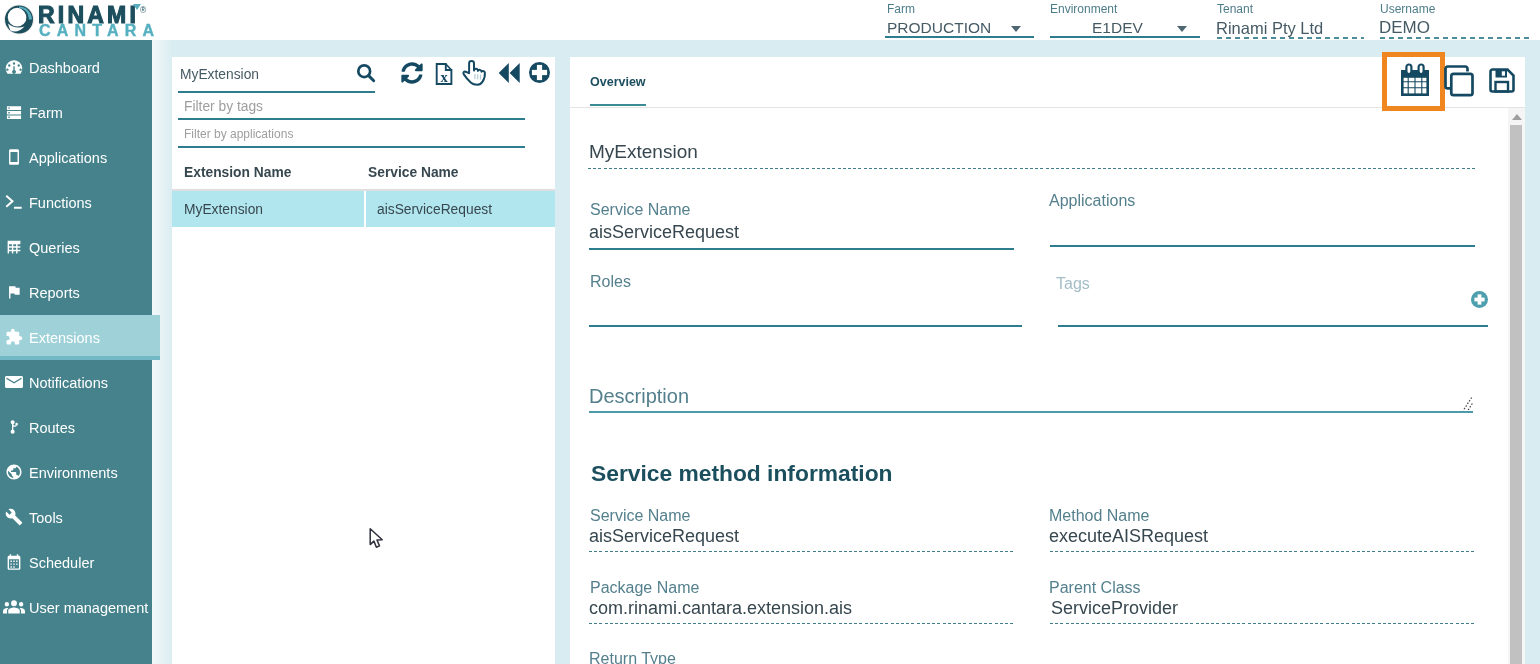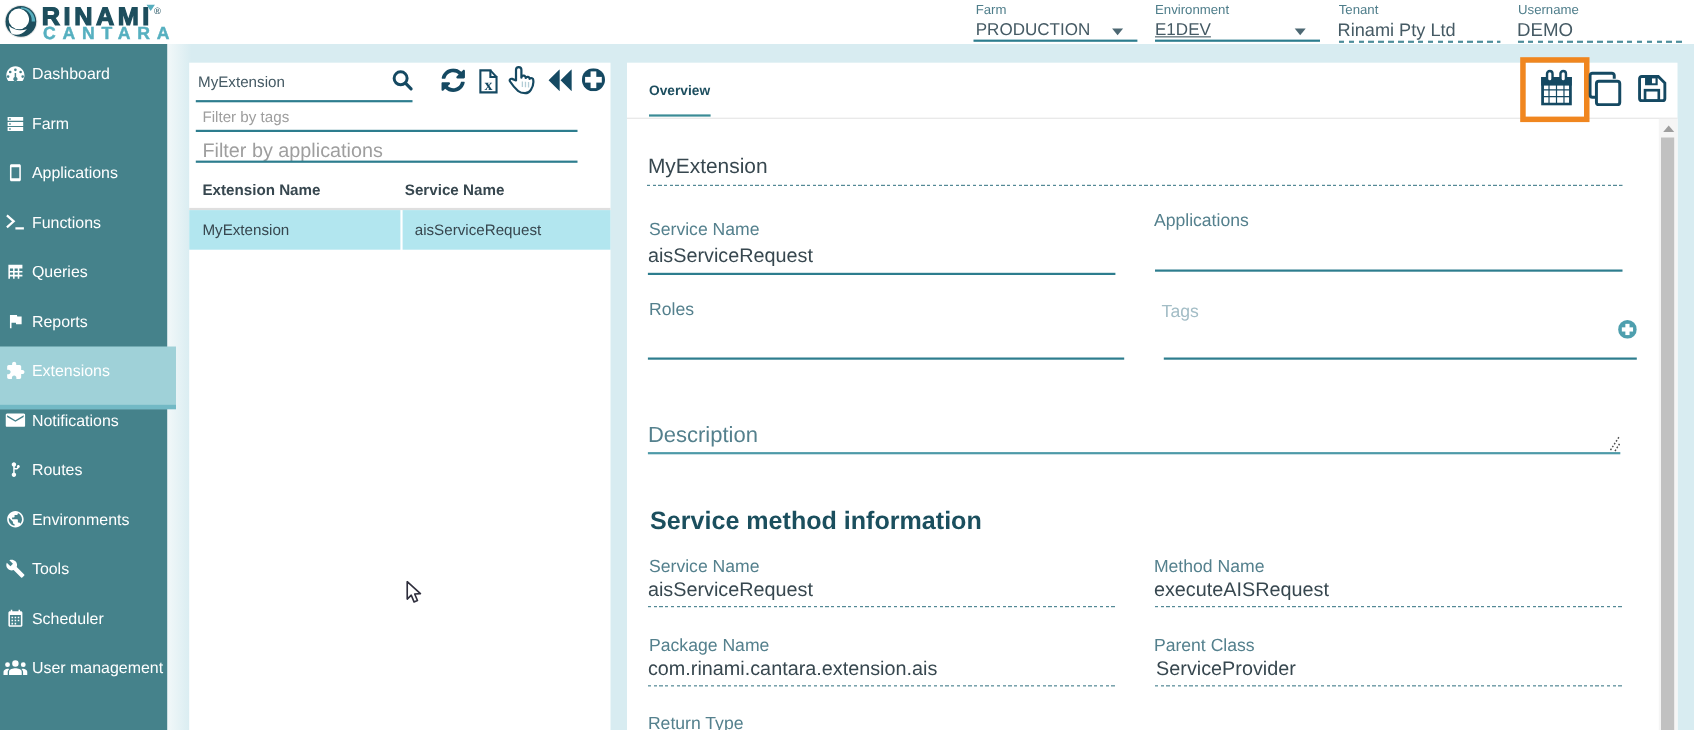--- a/index.html
+++ b/index.html
@@ -17,21 +17,21 @@
 
 
 #pagebg { position:absolute; left:152px; top:40px; width:1388px; height:624px; background:#d8ecf1; }
 #pagebg .shadow { position:absolute; left:0; top:0; width:22px; height:624px; background:linear-gradient(to right,#f2f8f9,#d8ecf1); }
 
 
 #sidebar { position:absolute; left:0; top:40px; width:152px; height:624px; background:#45828b; }
 .mi { position:absolute; left:0; width:132px; height:45px; color:#fff; }
 .mi .txt { position:absolute; left:29px; top:15px; font-size:14.5px; white-space:nowrap; }
 .mi svg { position:absolute; left:14px; top:22px; transform:translate(-50%,-50%); }
-.mi.sel { width:160px; background:#9fd1d8; border-bottom:4px solid #72b9c5; height:57px; }
+.mi.sel { width:160px; background:#9fd1d8; border-bottom:4px solid #72b9c5; height:45px; }
 
 
 #midpanel { position:absolute; left:172px; top:57px; width:383px; height:607px; background:#fff; }
 
 
 #mainpanel { position:absolute; left:570px; top:57px; width:955px; height:607px; background:#fff; }
 #tabborder { position:absolute; left:570px; top:107px; width:955px; height:1px; background:#e4e4e4; }
 
 .lbl { position:absolute; color:#54808d; white-space:nowrap; }
 .val { position:absolute; color:#37474f; white-space:nowrap; }
@@ -62,21 +62,21 @@
     </svg>
   <div class="abs" style="left:140px;top:5px;font-size:8.5px;color:#1d4e5d;">®</div>
   <div class="abs" id="cantara" style="left:39px;top:22px;font-size:16px;font-weight:bold;color:#56b0c0;letter-spacing:6.2px;-webkit-text-stroke:0.4px #56b0c0;">CANTARA</div>
 
   <div class="tb-label" style="left:887px;">Farm</div>
   <div class="tb-value" style="left:887px;">PRODUCTION</div>
   <div class="tb-arrow" style="left:1011px;"></div>
   <div class="tb-solid" style="left:885px;width:149px;"></div>
 
   <div class="tb-label" style="left:1050px;">Environment</div>
-  <div class="tb-value" style="left:1050px;text-decoration:underline;">E1DEV</div>
+  <div class="tb-value" style="left:1092px;">E1DEV</div>
   <div class="tb-arrow" style="left:1177px;"></div>
   <div class="tb-solid" style="left:1050px;width:150px;"></div>
 
   <div class="tb-label" style="left:1217px;">Tenant</div>
   <div class="tb-value" style="left:1216px;font-size:16.5px;">Rinami Pty Ltd</div>
   <div class="tb-dash" style="left:1217px;width:147px;"></div>
 
   <div class="tb-label" style="left:1380px;">Username</div>
   <div class="tb-value" style="left:1379px;font-size:17px;top:18px;">DEMO</div>
   <div class="tb-dash" style="left:1380px;width:151px;"></div>
@@ -167,21 +167,21 @@
       </svg>
       <span class="txt">User management</span>
     </div>
   </div>
 
 <div id="midpanel">
   <div class="abs" style="left:8px;top:10px;font-size:13.8px;color:#455a64;">MyExtension</div>
   <div class="abs" style="left:6px;top:34px;width:197px;height:2px;background:#2d7d8e;"></div>
   <div class="abs" style="left:12px;top:42px;font-size:13.8px;color:#9e9e9e;">Filter by tags</div>
   <div class="abs" style="left:6px;top:61px;width:347px;height:1.5px;background:#2d7d8e;"></div>
-  <div class="abs" style="left:12px;top:70px;font-size:18px;color:#9e9e9e;">Filter by applications</div>
+  <div class="abs" style="left:12px;top:70px;font-size:12px;color:#9e9e9e;">Filter by applications</div>
   <div class="abs" style="left:6px;top:89px;width:347px;height:1.5px;background:#2d7d8e;"></div>
 
   <div class="abs" style="left:12px;top:108px;font-size:13.8px;font-weight:bold;color:#37474f;">Extension Name</div>
   <div class="abs" style="left:196px;top:108px;font-size:13.8px;font-weight:bold;color:#37474f;">Service Name</div>
   <div class="abs" style="left:0px;top:132px;width:383px;height:2px;background:#dfdfdf;"></div>
   <div class="abs" style="left:0px;top:134px;width:192px;height:36px;background:#b2e6ef;"></div>
   <div class="abs" style="left:194px;top:134px;width:189px;height:36px;background:#b2e6ef;"></div>
   <div class="abs" style="left:12px;top:145px;font-size:13.8px;color:#37474f;">MyExtension</div>
   <div class="abs" style="left:205px;top:145px;font-size:13.8px;color:#37474f;">aisServiceRequest</div>
 

